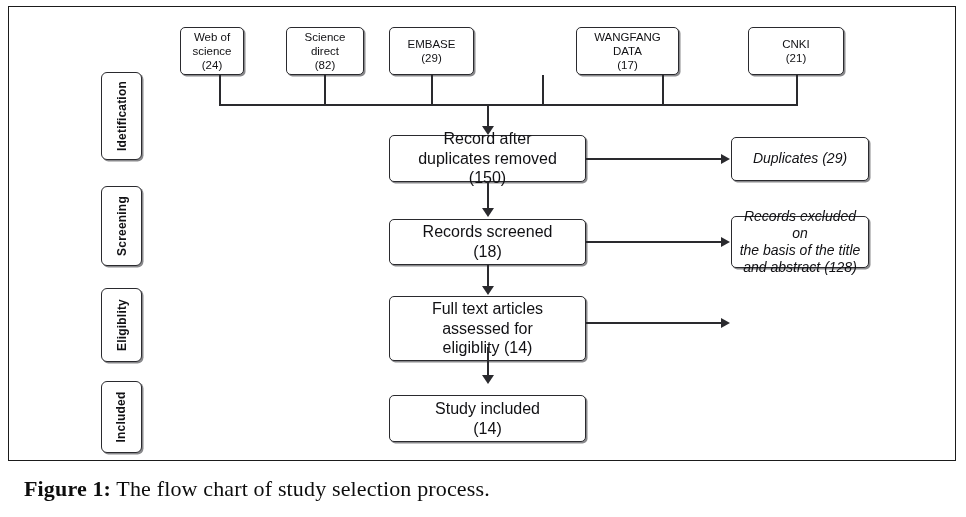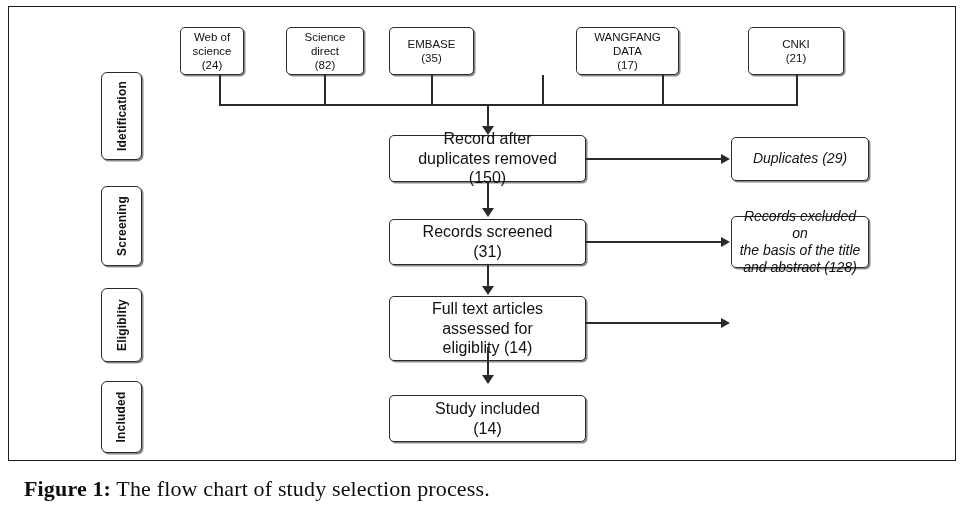--- a/index.html
+++ b/index.html
@@ -145,21 +145,21 @@
     <span>Included</span>
   </div>
 
   <div class="node source-node" style="left:180px; top:27px; width:64px; height:48px;">Web of
 science
 (24)</div>
   <div class="node source-node" style="left:286px; top:27px; width:78px; height:48px;">Science
 direct
 (82)</div>
   <div class="node source-node" style="left:389px; top:27px; width:85px; height:48px;">EMBASE
-(35)</div>
+(29)</div>
   <div class="node source-node" style="left:576px; top:27px; width:103px; height:48px;">WANGFANG
 DATA
 (17)</div>
   <div class="node source-node" style="left:748px; top:27px; width:96px; height:48px;">CNKI
 (21)</div>
 
   <div class="ln ln-v" style="left:219px; top:75px; height:30px;"></div>
   <div class="ln ln-v" style="left:324px; top:75px; height:30px;"></div>
   <div class="ln ln-v" style="left:431px; top:75px; height:30px;"></div>
   <div class="ln ln-v" style="left:542px; top:75px; height:30px;"></div>
@@ -169,21 +169,21 @@
   <div class="ln ln-h" style="left:219px; top:104px; width:579px;"></div>
 
   <div class="ln ln-v" style="left:487px; top:104px; height:25px;"></div>
   <div class="arrow-down" style="left:482px; top:126px;"></div>
 
   <div class="node center-node" style="left:389px; top:135px; width:197px; height:47px;">Record  after
 duplicates removed
 (150)</div>
 
   <div class="node center-node" style="left:389px; top:219px; width:197px; height:46px;">Records screened
-(31)</div>
+(18)</div>
 
   <div class="node center-node" style="left:389px; top:296px; width:197px; height:65px;">Full text articles
 assessed for
 eligiblity (14)</div>
 
   <div class="node center-node" style="left:389px; top:385px; width:197px; height:47px;margin-top:10px;">Study included
 (14)</div>
 
   <div class="node side-node" style="left:731px; top:137px; width:138px; height:44px;">Duplicates (29)</div>
 

